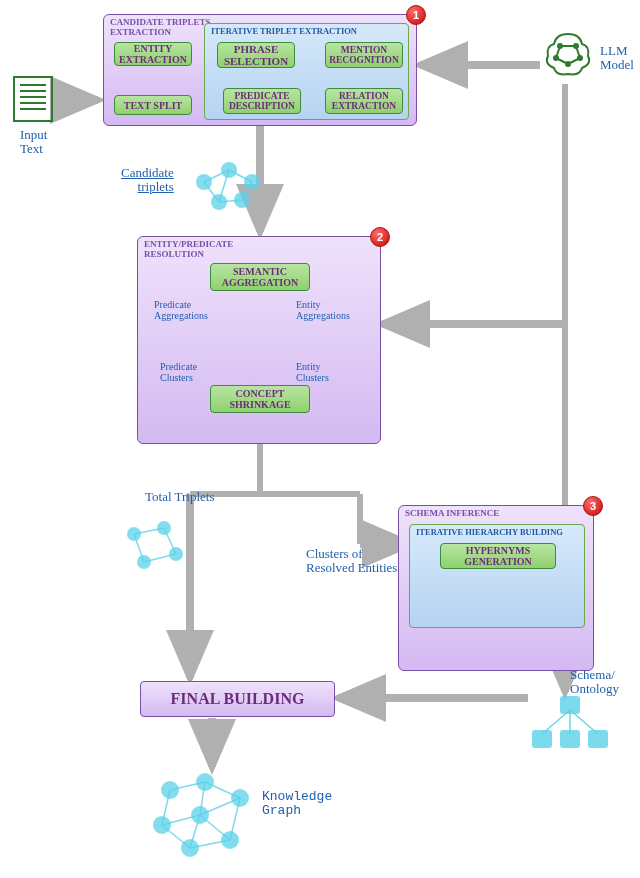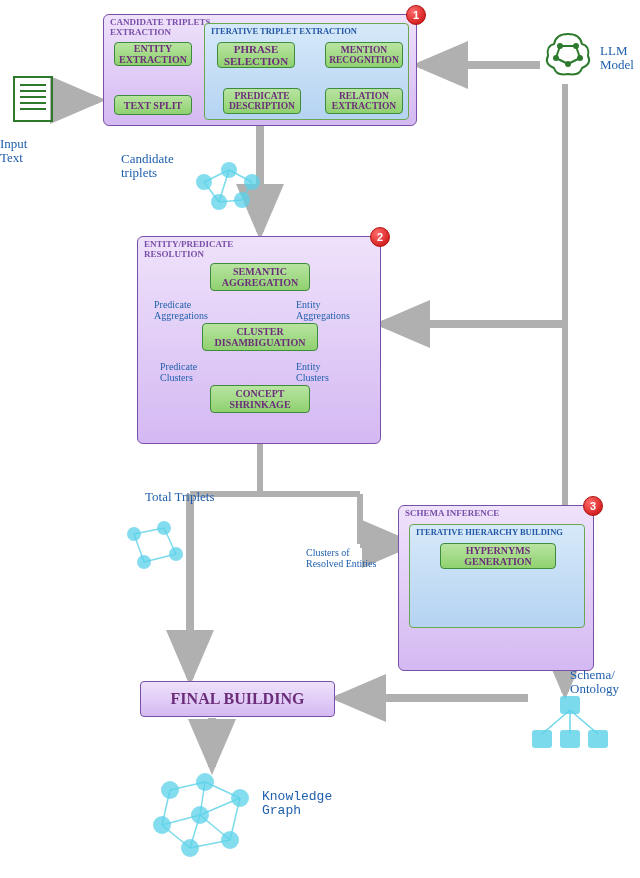--- a/index.html
+++ b/index.html
@@ -154,21 +154,21 @@
 
 <svg class="elem" style="left:12px;top:75px;" width="46" height="50">
   <rect x="2" y="2" width="38" height="44" fill="none" stroke="#2d7a2d" stroke-width="2"></rect>
   <rect x="9" y="8" width="38" height="44" fill="#fff" stroke="#2d7a2d" stroke-width="2" opacity="0"></rect>
   <line x1="8" y1="10" x2="34" y2="10" stroke="#2d7a2d" stroke-width="2"></line>
   <line x1="8" y1="16" x2="34" y2="16" stroke="#2d7a2d" stroke-width="2"></line>
   <line x1="8" y1="22" x2="34" y2="22" stroke="#2d7a2d" stroke-width="2"></line>
   <line x1="8" y1="28" x2="34" y2="28" stroke="#2d7a2d" stroke-width="2"></line>
   <line x1="8" y1="34" x2="34" y2="34" stroke="#2d7a2d" stroke-width="2"></line>
 </svg>
-<div class="label" style="left:0;top:128px;white-space:pre;margin-top:9px;">Input
+<div class="label" style="left:20px;top:128px;white-space:pre;">Input
 Text</div>
 
 <svg class="elem" style="left:542px;top:28px;" width="52" height="52">
   <g stroke="#2d7a2d" stroke-width="2" fill="none">
     <path d="M26 6 Q14 6 12 16 Q4 18 6 28 Q2 36 12 40 Q14 48 26 46 Q38 48 40 40 Q50 36 46 28 Q48 18 40 16 Q38 6 26 6 Z"></path>
     <circle cx="18" cy="18" r="2" fill="#2d7a2d"></circle>
     <circle cx="34" cy="18" r="2" fill="#2d7a2d"></circle>
     <circle cx="14" cy="30" r="2" fill="#2d7a2d"></circle>
     <circle cx="38" cy="30" r="2" fill="#2d7a2d"></circle>
     <circle cx="26" cy="36" r="2" fill="#2d7a2d"></circle>
@@ -208,56 +208,54 @@
   <line x1="20" y1="30" x2="35" y2="50"></line>
     <line x1="45" y1="18" x2="35" y2="50"></line>
   <line x1="35" y1="50" x2="58" y2="48"></line>
     <line x1="68" y1="30" x2="58" y2="48"></line>
   <circle cx="20" cy="30" r="8"></circle>
     <circle cx="45" cy="18" r="8"></circle>
     <circle cx="68" cy="30" r="8"></circle>
   <circle cx="35" cy="50" r="8"></circle>
     <circle cx="58" cy="48" r="8"></circle>
 </svg>
-<div class="label" style="left:121px;top:152px;white-space:pre;">Candidate
+<div class="label" style="left:121px;top:166px;white-space:pre;text-align:right;text-decoration:underline;">Candidate
 triplets</div>
 
 <div class="elem outer-panel" style="left:137px;top:236px;width:244px;height:208px;">
   <div class="panel-title" style="white-space:pre;">ENTITY/PREDICATE
 RESOLUTION</div>
   <div class="badge">2</div>
   <div class="node" style="left:72px;top:26px;width:100px;height:28px;white-space:pre;">SEMANTIC
 AGGREGATION</div>
   <div class="small-label" style="left:16px;top:62px;white-space:pre;">Predicate
 Aggregations</div>
   <div class="small-label" style="left:158px;top:62px;white-space:pre;">Entity
 Aggregations</div>
-  <div class="node" style="left:64px;top:86px;width:116px;height:28px;white-space:pre;">CLUSTER
-DISAMBIGUATION</div>
   <div class="small-label" style="left:22px;top:124px;white-space:pre;">Predicate
 Clusters</div>
   <div class="small-label" style="left:158px;top:124px;white-space:pre;">Entity
 Clusters</div>
   <div class="node" style="left:72px;top:148px;width:100px;height:28px;white-space:pre;">CONCEPT
 SHRINKAGE</div>
 </div>
 
 <svg class="elem bubble-cluster" style="left:116px;top:516px;" width="80" height="70">
   <line x1="18" y1="18" x2="48" y2="12"></line>
     <line x1="48" y1="12" x2="60" y2="38"></line>
   <line x1="18" y1="18" x2="28" y2="46"></line>
     <line x1="28" y1="46" x2="60" y2="38"></line>
   <circle cx="18" cy="18" r="7"></circle>
     <circle cx="48" cy="12" r="7"></circle>
   <circle cx="60" cy="38" r="7"></circle>
     <circle cx="28" cy="46" r="7"></circle>
 </svg>
 <div class="label" style="left:145px;top:490px;">Total Triplets</div>
 
-<div class="small-label" style="left:306px;top:547px;white-space:pre;font-size:10px;">Clusters of
+<div class="small-label" style="left:306px;top:547px;white-space:pre;font-size:13px;">Clusters of
 Resolved Entities</div>
 
 <div class="elem outer-panel" style="left:398px;top:505px;width:196px;height:166px;">
   <div class="panel-title">SCHEMA INFERENCE</div>
   <div class="badge">3</div>
   <div class="inner-panel" style="left:10px;top:18px;width:176px;height:104px;">
     <div class="panel-title">ITERATIVE HIERARCHY BUILDING</div>
     <div class="node" style="left:30px;top:18px;width:116px;height:26px;white-space:pre;">HYPERNYMS
 GENERATION</div>
   </div>

